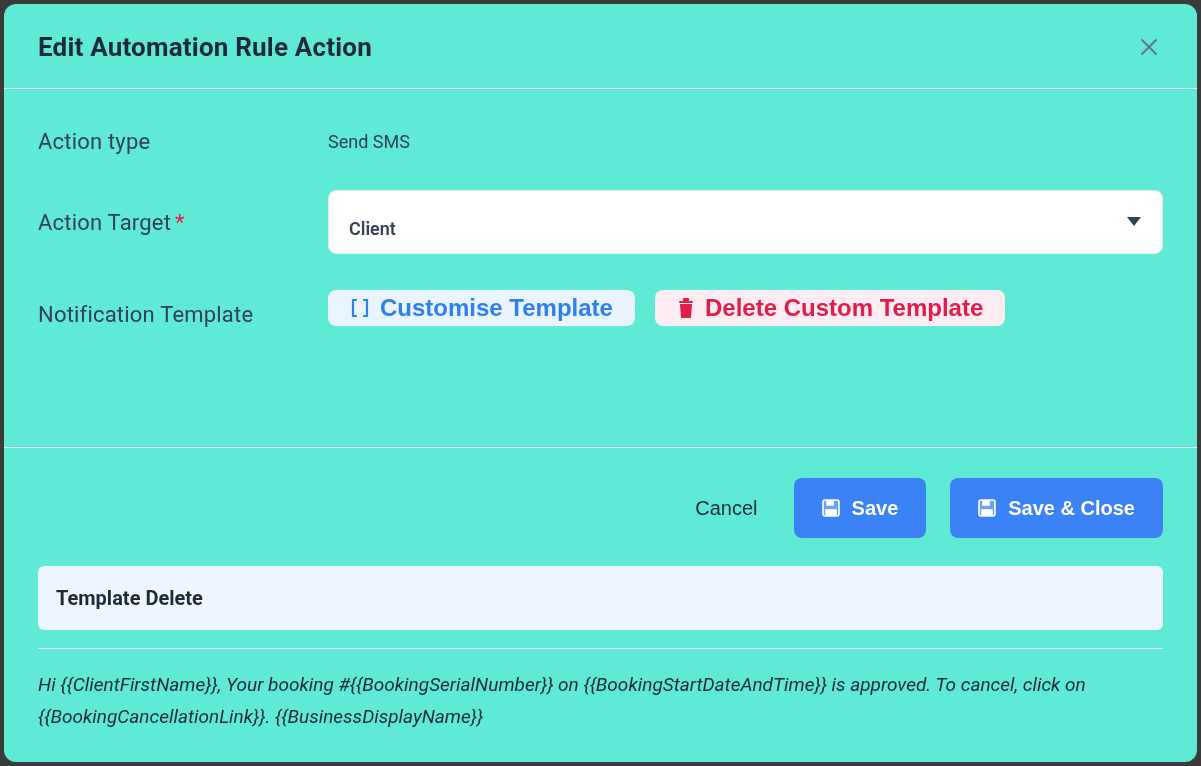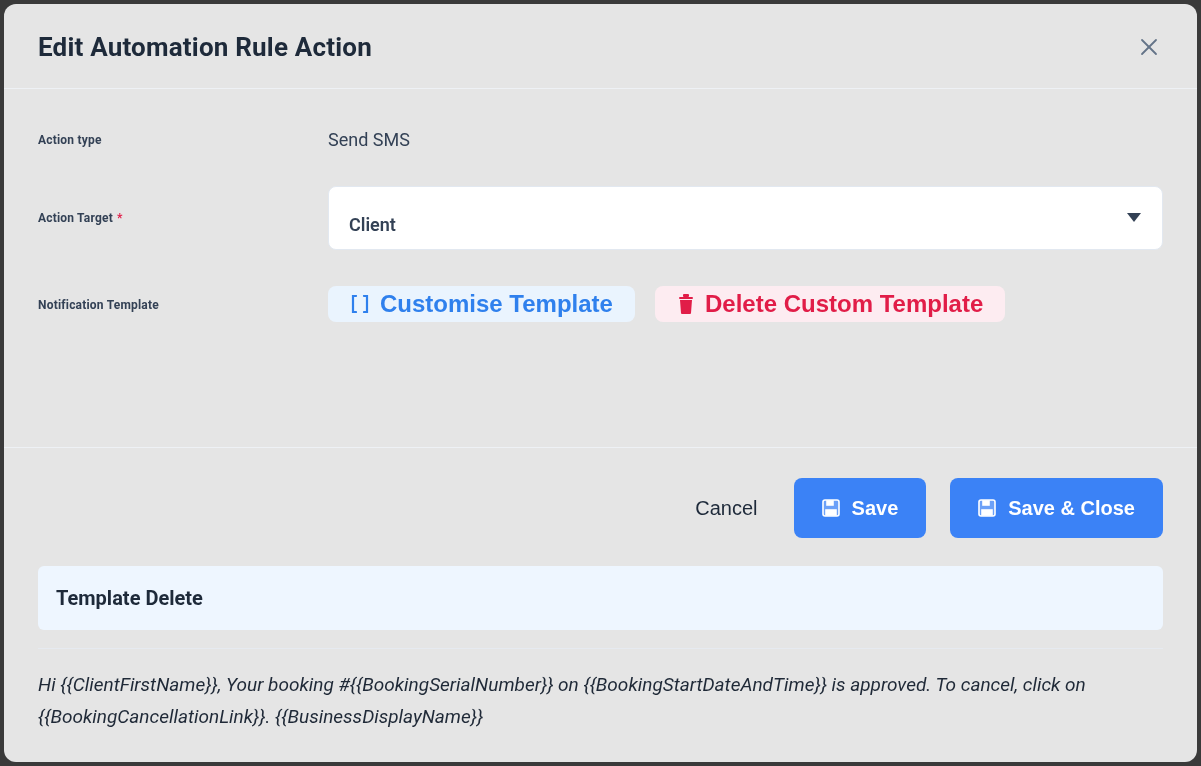--- a/index.html
+++ b/index.html
@@ -1,20 +1,20 @@
 <!DOCTYPE html>
 <html><head>
 <meta charset="utf-8">
 <style>
   * { box-sizing: border-box; margin: 0; padding: 0; }
   html, body { width: 1201px; height: 766px; font-family: -apple-system, BlinkMacSystemFont, "Segoe UI", Roboto, "Helvetica Neue", Arial, sans-serif; background: #3a3a3a; overflow: hidden; }
   .modal {
     position: absolute;
     top: 4px; left: 4px; right: 4px; bottom: 4px;
-    background: #e5e5e5;
+    background: #5eead4;
     border-radius: 12px;
     display: flex;
     flex-direction: column;
     overflow: hidden;
   }
   .modal-header {
     display: flex;
     align-items: center;
     justify-content: space-between;
     padding: 28px 34px 26px 34px;
@@ -38,22 +38,22 @@
   }
   .form-row {
     display: flex;
     align-items: center;
     margin-bottom: 36px;
   }
   .form-row.align-top { align-items: flex-start; }
   .form-label {
     width: 290px;
     flex-shrink: 0;
-    font-size: 12px;
-    font-weight: 700;
+    font-size: 22px;
+    font-weight: 400;
     color: #334155;
     letter-spacing: 0.2px;
   }
   .required { color: #e11d48; margin-left: 4px; }
   .form-value {
     font-size: 18px;
     color: #334155;
   }
   .select-wrap {
     flex: 1;

